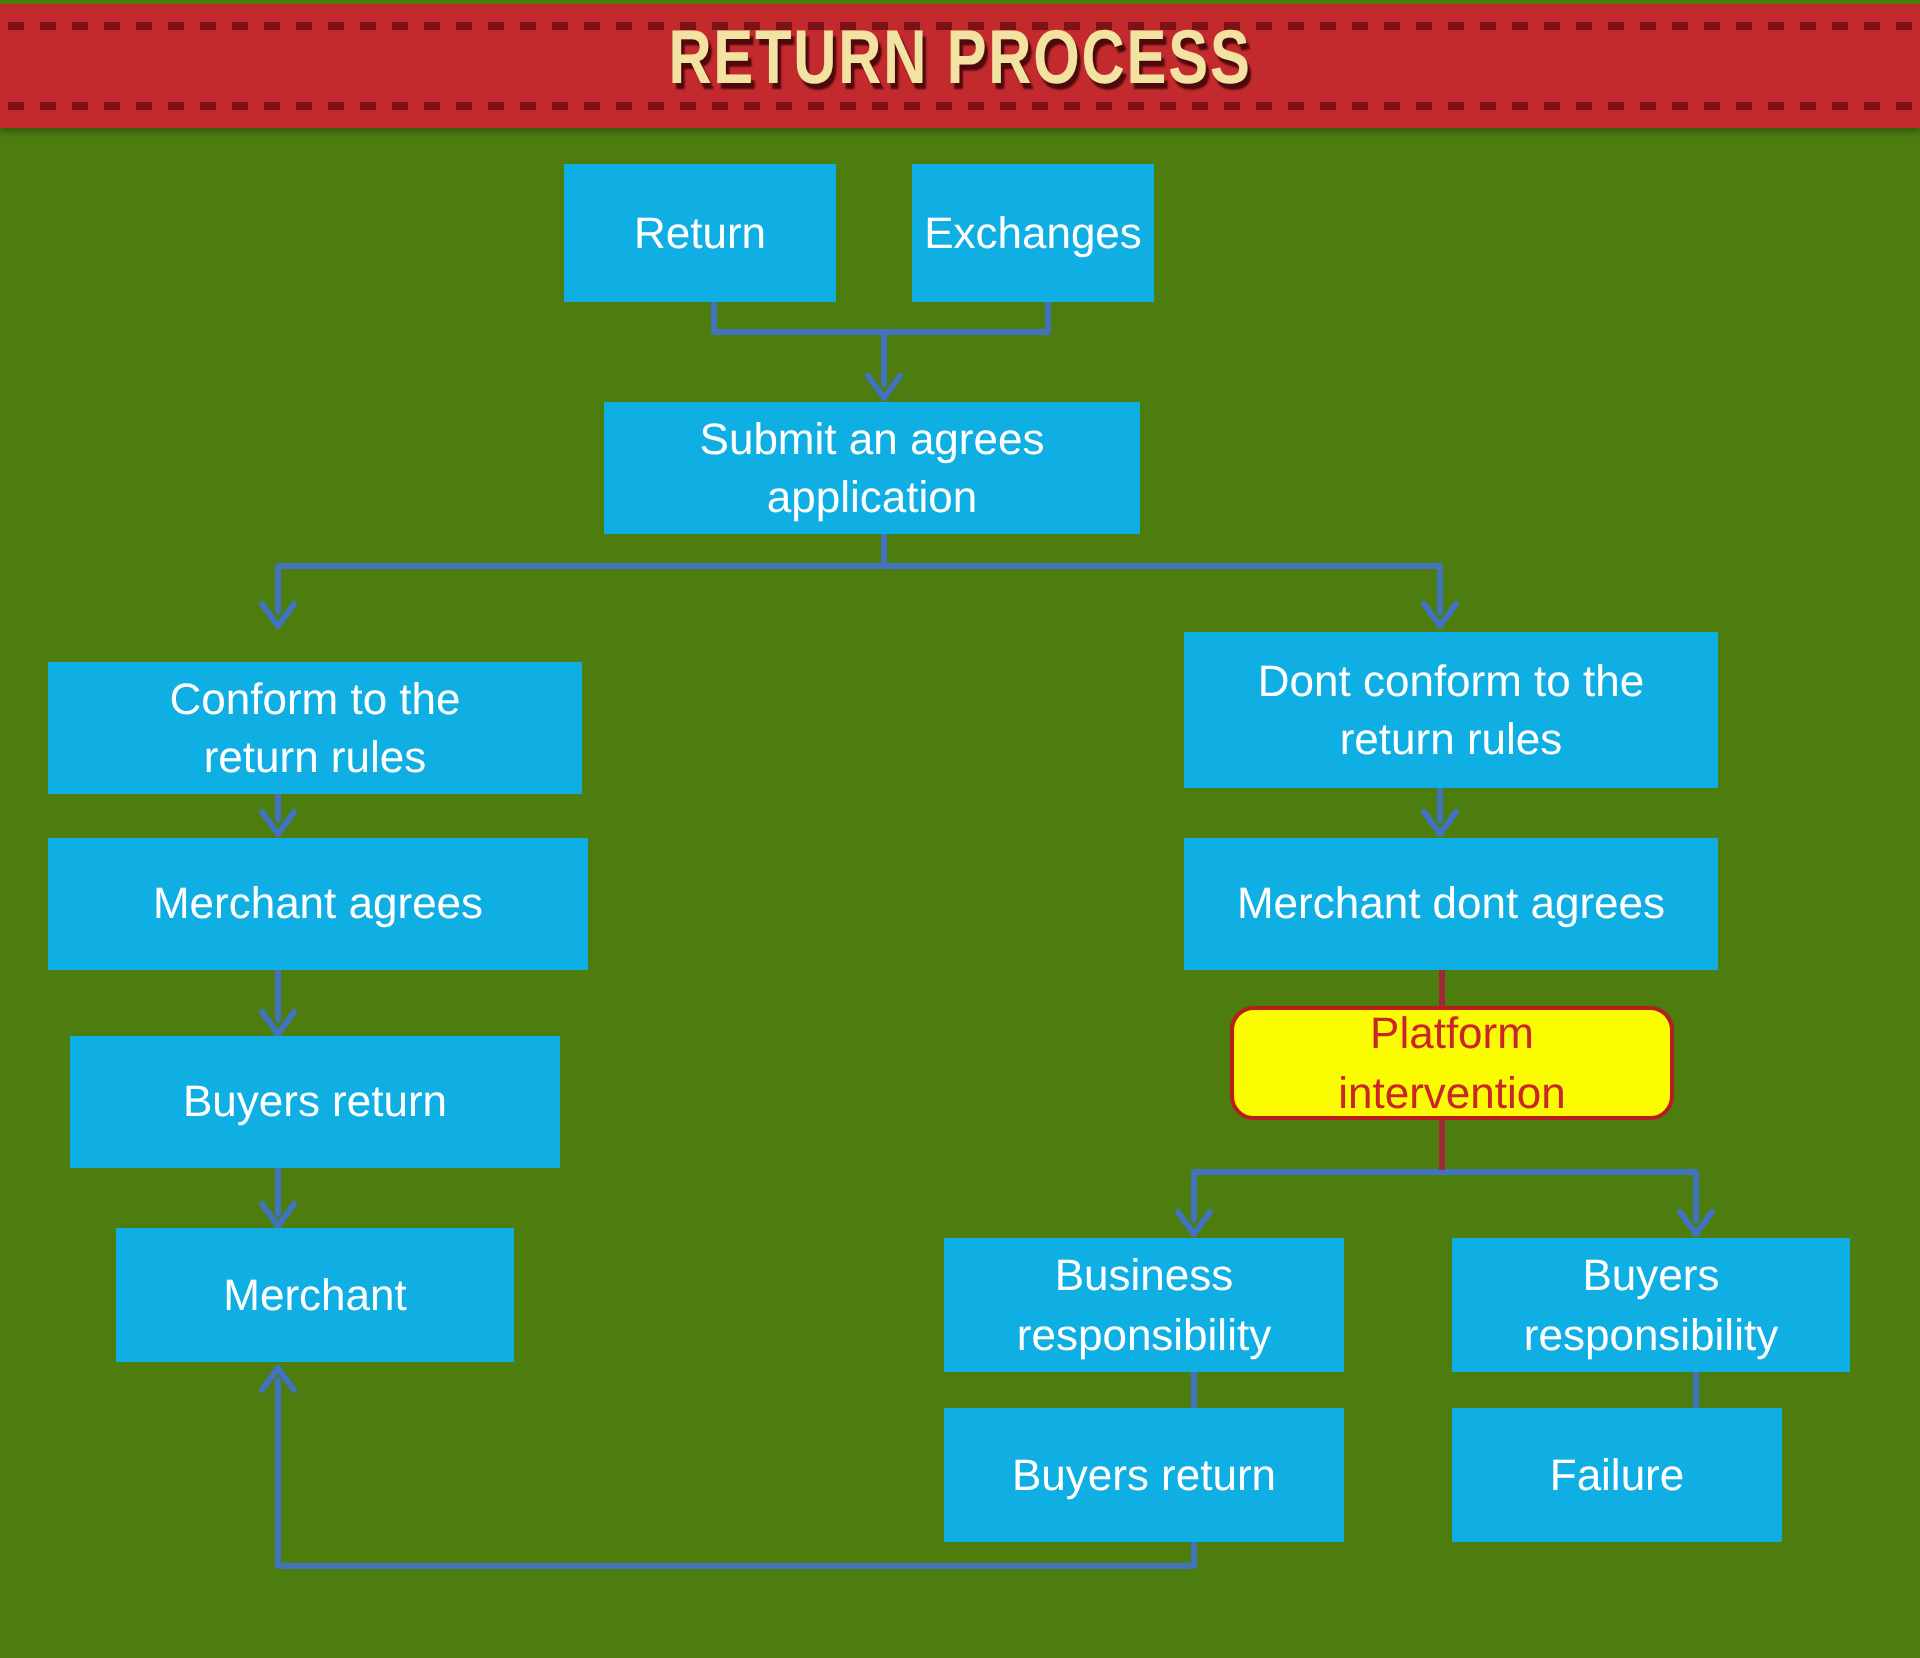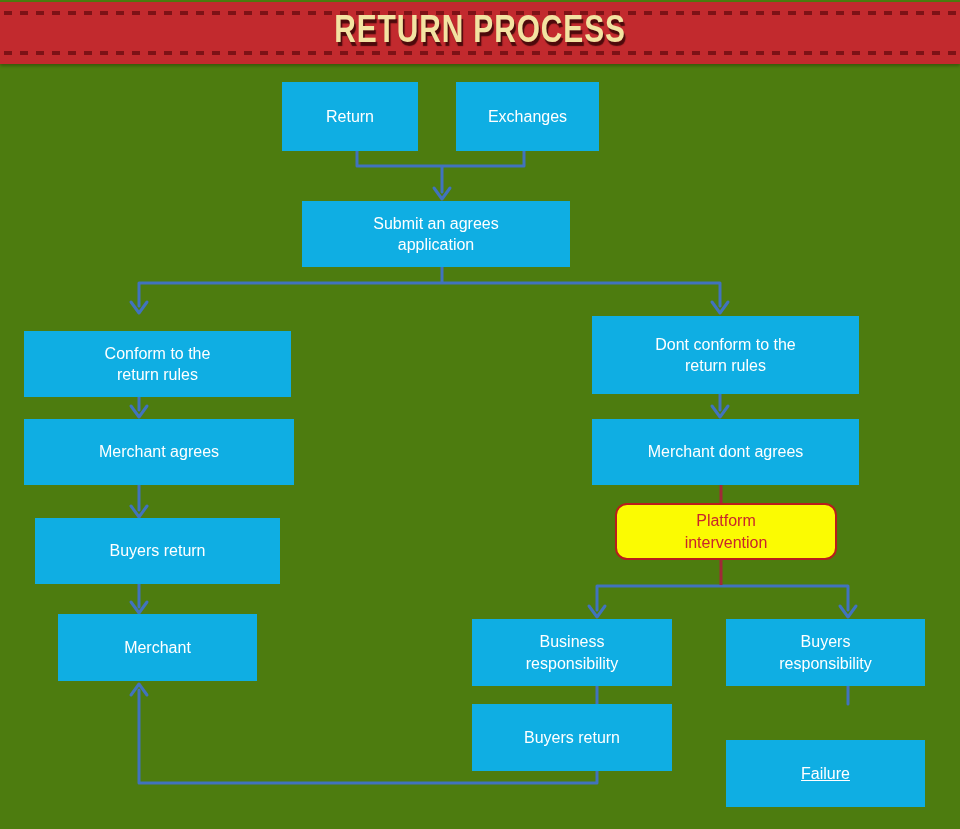--- a/index.html
+++ b/index.html
@@ -35,44 +35,44 @@
   }
   
   svg.wires{position:absolute;left:0;top:0;pointer-events:none;}
   
   .node{
     position:absolute;
     background:#0faee3;
     color:#ffffff;
     display:flex;align-items:center;justify-content:center;
     text-align:center;
-    font-size:16px;line-height:1.32;
+    font-size:22px;line-height:1.32;
     white-space:pre-line;
   }
   .node.highlight{
     background:#fbfb02;
     border:2px solid #b91c1c;
     border-radius:12px;
     color:#c9262b;
     box-sizing:border-box;
   }
   .n-return            {left:282px;top:82px; width:136px;height:69px;}
-  .n-exchanges         {left:456px;top:82px; width:143px;height:69px;}
+  .n-exchanges         {left:456px;top:82px; width:121px;height:69px;}
   .n-submit            {left:302px;top:201px;width:268px;height:66px;}
   .n-conform           {left:24px; top:331px;width:267px;height:66px;}
   .n-dont-conform      {left:592px;top:316px;width:267px;height:78px;}
   .n-merchant-agrees   {left:24px; top:419px;width:270px;height:66px;}
   .n-merchant-dont     {left:592px;top:419px;width:267px;height:66px;}
   .n-platform          {left:615px;top:503px;width:222px;height:57px;}
   .n-buyers-return-left{left:35px; top:518px;width:245px;height:66px;}
   .n-success           {left:58px; top:614px;width:199px;height:67px;}
   .n-business-resp     {left:472px;top:619px;width:200px;height:67px;}
   .n-buyers-resp       {left:726px;top:619px;width:199px;height:67px;}
   .n-buyers-return-right{left:472px;top:704px;width:200px;height:67px;}
-  .n-failure           {left:726px;top:740px;width:199px;height:67px;text-decoration:underline;}
+  .n-failure           {left:726px;top:704px;width:165px;height:67px;}
 </style>
 </head>
 <body>
 
 <div class="stage">
 
   <div class="banner">
     <div class="dash top"></div>
     <div class="dash bottom"></div>
     <div class="banner-title">RETURN PROCESS</div>

